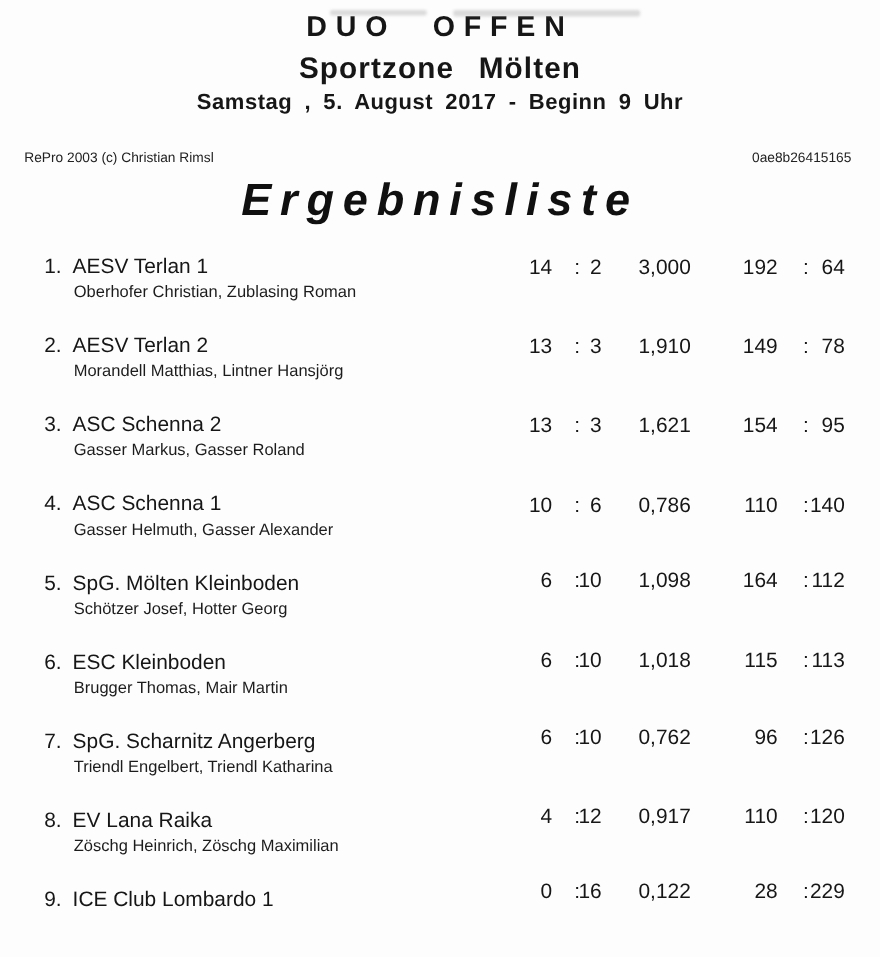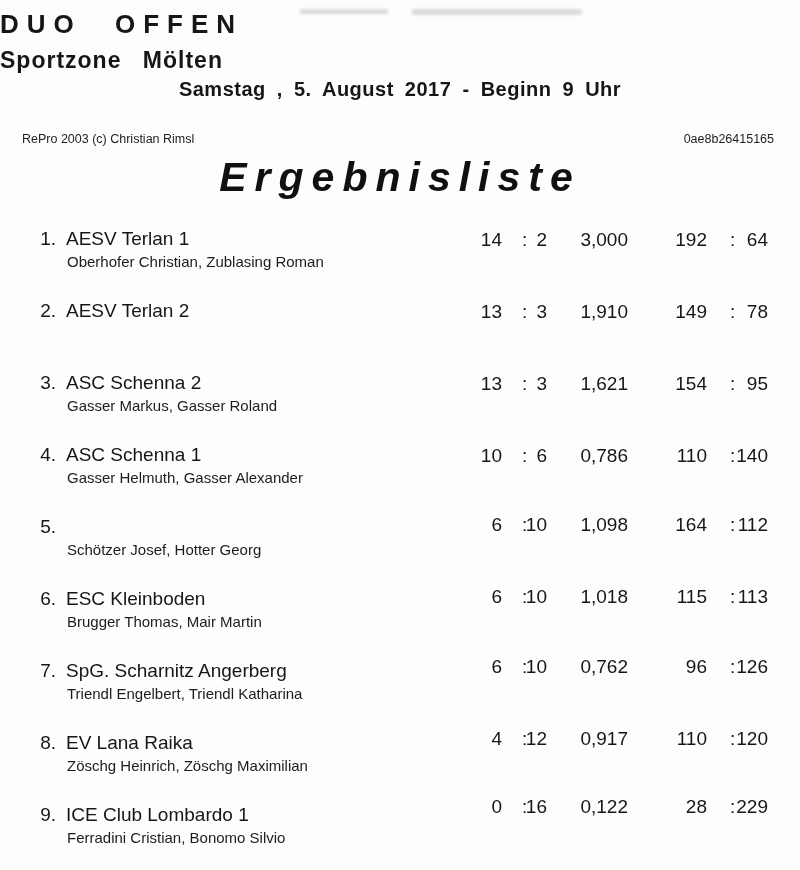--- a/index.html
+++ b/index.html
@@ -14,30 +14,31 @@
   }
   .page { position: relative; width: 800px; height: 870px; }
 
   
   .artifact { position: absolute; background: #8a8a8a; opacity: .30; filter: blur(1.5px); border-radius: 2px; }
   .artifact.a1 { left: 300px; top: 0; width: 88px; height: 5px; }
   .artifact.a2 { left: 412px; top: 0; width: 170px; height: 6px; }
 
   .event-title {
     margin-top: 9px;
-    text-align: left;
+    text-align: center;
     font-size: 26px;
     font-weight: bold;
     letter-spacing: 8px;
     word-spacing: 18px;
     white-space: nowrap;
   }
   .venue {
     margin-top: 7px;
-    font-size: 23px;
+    text-align: center;
+    font-size: 27px;
     font-weight: bold;
     letter-spacing: 1px;
     word-spacing: 14px;
   }
   .date-line {
     margin-top: 4px;
     text-align: center;
     font-size: 20px;
     font-weight: bold;
     letter-spacing: 0.5px;
@@ -120,20 +121,21 @@
           <span class="quote">3,000</span>
           <span class="sfor">192</span>
           <span class="sep2">:</span>
           <span class="against">64</span>
         </span>
       </div>
 
       <div class="row">
         <span class="rank">2.</span>
         <span class="team">AESV Terlan 2</span>
+        <span class="players">Morandell Matthias, Lintner Hansjörg</span>
         <span class="nums">
           <span class="won">13</span>
           <span class="sep1">:</span>
           <span class="lost">3</span>
           <span class="quote">1,910</span>
           <span class="sfor">149</span>
           <span class="sep2">:</span>
           <span class="against">78</span>
         </span>
       </div>
@@ -163,20 +165,21 @@
           <span class="lost">6</span>
           <span class="quote">0,786</span>
           <span class="sfor">110</span>
           <span class="sep2">:</span>
           <span class="against">140</span>
         </span>
       </div>
 
       <div class="row">
         <span class="rank">5.</span>
+        <span class="team">SpG. Mölten Kleinboden</span>
         <span class="players">Schötzer Josef, Hotter Georg</span>
         <span class="nums">
           <span class="won">6</span>
           <span class="sep1">:</span>
           <span class="lost">10</span>
           <span class="quote">1,098</span>
           <span class="sfor">164</span>
           <span class="sep2">:</span>
           <span class="against">112</span>
         </span>
@@ -223,21 +226,20 @@
           <span class="quote">0,917</span>
           <span class="sfor">110</span>
           <span class="sep2">:</span>
           <span class="against">120</span>
         </span>
       </div>
 
       <div class="row">
         <span class="rank">9.</span>
         <span class="team">ICE Club Lombardo 1</span>
-        <span class="players">Ferradini Cristian, Bonomo Silvio</span>
         <span class="nums">
           <span class="won">0</span>
           <span class="sep1">:</span>
           <span class="lost">16</span>
           <span class="quote">0,122</span>
           <span class="sfor">28</span>
           <span class="sep2">:</span>
           <span class="against">229</span>
         </span>
       </div>

